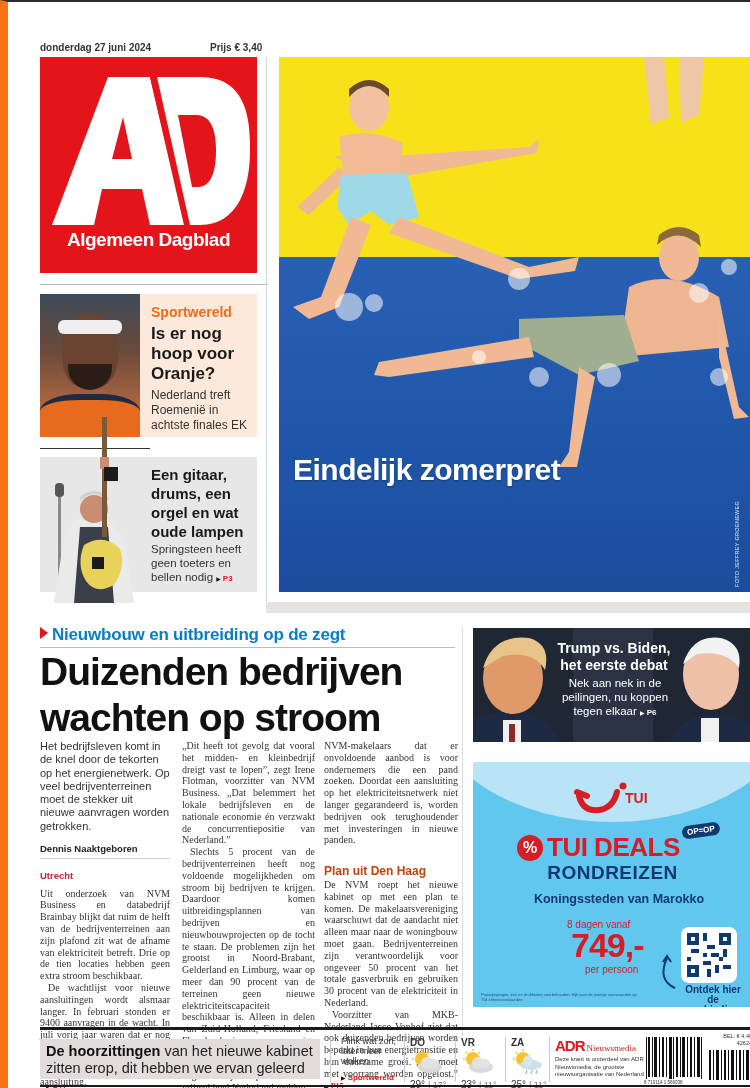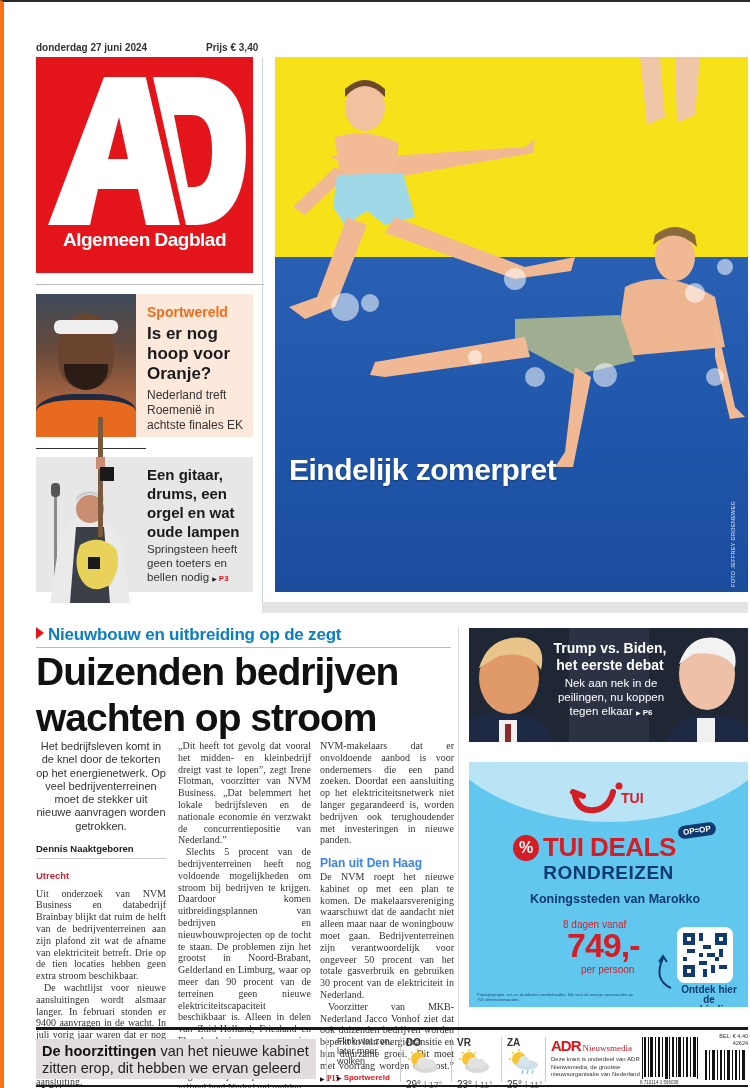--- a/index.html
+++ b/index.html
@@ -1,18 +1,18 @@
 <!DOCTYPE html>
 <html><head>
 <meta charset="utf-8">
 <style>
   * { box-sizing: border-box; margin: 0; padding: 0; }
   html, body { width: 750px; height: 1088px; overflow: hidden; background: #ffffff; }
   body { font-family: "Liberation Sans", "DejaVu Sans", sans-serif; color: #1a1a1a; position: relative; }
-  .page { position: absolute; left: 0; top: 0; width: 750px; height: 1088px; background: #fff; border-left: 4px solid #f97316; border-top: 2px solid #2a2a2a; }
+  .page { position: absolute; left: 0; top: 0; width: 750px; height: 1088px; background: #fff; border-left: 8px solid #f97316; border-top: 2px solid #2a2a2a; }
 
   
   .dateline { position: absolute; left: 32px; top: 40px; font-size: 10px; font-weight: bold; color: #333; }
   .price { position: absolute; left: 202px; top: 40px; font-size: 10px; font-weight: bold; color: #333; }
   .logo { position: absolute; left: 32px; top: 55px; width: 217px; height: 216px; background: #e3151a; overflow: hidden; }
   .logo-ad { position: absolute; left: 10px; top: 10px; width: 200px; height: 160px; }
   .logo-sub { position: absolute; left: 0; right: 0; top: 172px; text-align: center; color: #fff; font-weight: bold; font-size: 19px; letter-spacing: -0.5px; }
   .divider-left { position: absolute; left: 32px; top: 282px; width: 228px; height: 1px; background: #bbb; }
   .vline-left { position: absolute; left: 258px; top: 55px; width: 1px; height: 545px; background: #c9d6e6; }
 
@@ -49,26 +49,26 @@
   .kicker { position: absolute; left: 32px; top: 623px; font-size: 17px; font-weight: bold; color: #0a7ec2; letter-spacing: -0.2px; }
   .kicker-arrow { display: inline-block; width: 0; height: 0; border-top: 6px solid transparent; border-bottom: 6px solid transparent; border-left: 8px solid #e3151a; margin-right: 4px; vertical-align: 1px; }
   .kicker-rule { position: absolute; left: 32px; top: 645px; width: 415px; height: 1px; background: #bbb; }
   .headline { position: absolute; left: 32px; top: 647px; width: 420px; font-weight: bold; font-size: 39px; line-height: 46px; letter-spacing: -1px; color: #111; }
   .vline-main { position: absolute; left: 454px; top: 625px; width: 1px; height: 410px; background: #ddd; }
 
   .col { position: absolute; top: 738px; font-family: "Liberation Serif", "DejaVu Serif", serif; font-size: 10px; line-height: 11.8px; color: #333; text-align: justify; hyphens: auto; }
   .col1 { left: 32px; width: 130px; }
   .col2 { left: 174px; width: 133px; }
   .col3 { left: 316px; width: 134px; }
-  .intro { font-family: "Liberation Sans", "DejaVu Sans", sans-serif; font-size: 11px; line-height: 13.3px; color: #333; text-align: center; }
+  .intro { font-family: "Liberation Sans", "DejaVu Sans", sans-serif; font-size: 11px; line-height: 13.3px; color: #333; text-align: left; }
   .byline { font-family: "Liberation Sans", "DejaVu Sans", sans-serif; font-weight: bold; font-size: 9.5px; color: #222; margin-top: 10px; padding-bottom: 3px; border-bottom: 1px solid #ccc; }
   .place { font-family: "Liberation Sans", "DejaVu Sans", sans-serif; font-weight: bold; font-size: 9.5px; color: #c9253a; margin-top: 11px; margin-bottom: 6px; }
   .col p { margin: 0; }
   .col p.ind { text-indent: 8px; }
-  .subhead { font-family: "Liberation Sans", "DejaVu Sans", sans-serif; font-weight: bold; font-size: 12px; color: #3b82f6; margin-top: 12px; margin-bottom: 1px; }
+  .subhead { font-family: "Liberation Sans", "DejaVu Sans", sans-serif; font-weight: bold; font-size: 12px; color: #c2410c; margin-top: 20px; margin-bottom: 1px; }
 
   
   .debate { position: absolute; left: 465px; top: 626px; width: 279px; height: 114px; background: #1e2430; overflow: hidden; }
   .debate-svg { position: absolute; left: 0; top: 0; }
   .debate-title { position: absolute; left: 80px; top: 12px; width: 122px; text-align: center; color: #fff; font-weight: bold; font-size: 14px; line-height: 17px; }
   .debate-sub { position: absolute; left: 76px; top: 48px; width: 132px; text-align: center; color: #fff; font-size: 11.5px; line-height: 14px; }
   .debate-sub .pref { color: #fff; }
   .debate-sub .pref::before { color: #fff; }
 
   

